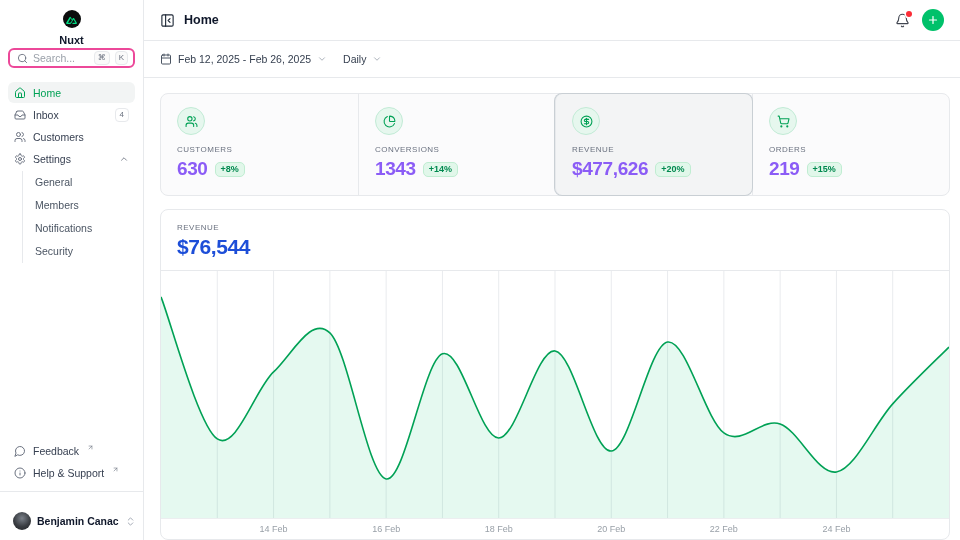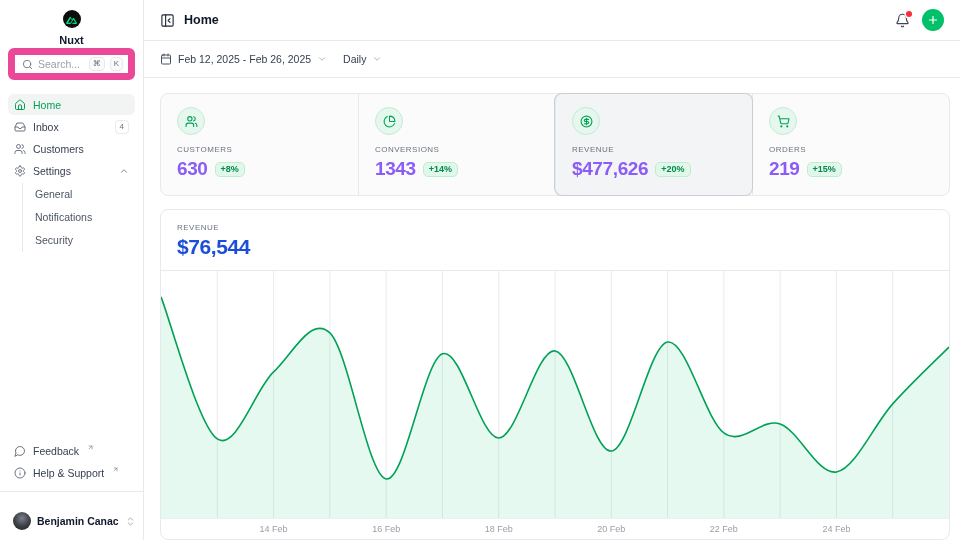--- a/index.html
+++ b/index.html
@@ -11,21 +11,21 @@
   .icon{flex:none;display:inline-flex;}
   .mlauto{margin-left:auto;}
 
   
   .sidebar{width:144px;min-width:144px;border-right:1px solid #e7e9ec;display:flex;flex-direction:column;
            padding:10px 8px 0;background:#fff;}
   .ws-row{display:flex;align-items:center;gap:6px;height:22px;padding:0 4px;border-radius:6px;cursor:pointer;flex-direction:column;}
   .logo-circle{width:18px;height:18px;border-radius:50%;background:#0c0d0d;display:flex;align-items:center;justify-content:center;}
   .ws-name{font-size:11px;font-weight:700;}
   .chev-gray{color:#9ca3af;}
-  .search{margin-top:16px;height:32px;border:7px solid #ec4899;border-radius:6px;display:flex;align-items:center;
+  .search{margin-top:16px;height:20px;border:2px solid #ec4899;border-radius:6px;display:flex;align-items:center;
           gap:5px;padding:0 5px 0 7px;background:#fff;cursor:text;}
   .search .icon{color:#6b7280;}
   .search-text{font-size:10.5px;color:#9aa0a9;flex:1;}
   .kbd{font-size:8px;color:#6b7280;border:1px solid #e7e9ec;background:#fafafa;border-radius:4px;
        padding:2px 3px;line-height:1;min-width:7px;text-align:center;}
   .nav{margin-top:14px;display:flex;flex-direction:column;}
   .nav-item{display:flex;align-items:center;gap:7px;height:21px;margin-bottom:1px;border-radius:6px;
             padding:0 6px;font-size:10.5px;color:#384152;font-weight:500;cursor:pointer;}
   .nav-item .icon{color:#6b7280;}
   .nav-item.active{background:#f2f4f4;color:#00a155;}
@@ -165,20 +165,23 @@
           <svg class="ic" width="10" height="10" viewBox="0 0 24 24">
               <path d="m18 15-6-6-6 6"></path>
             </svg>
         </span>
       </div>
       <div class="subnav">
         <div class="nav-item">
             <span>General</span>
           </div>
         <div class="nav-item">
+            <span>Members</span>
+          </div>
+        <div class="nav-item">
             <span>Notifications</span>
           </div>
         <div class="nav-item">
             <span>Security</span>
           </div>
       </div>
     </nav>
 
     <div class="sb-spacer"></div>
 

